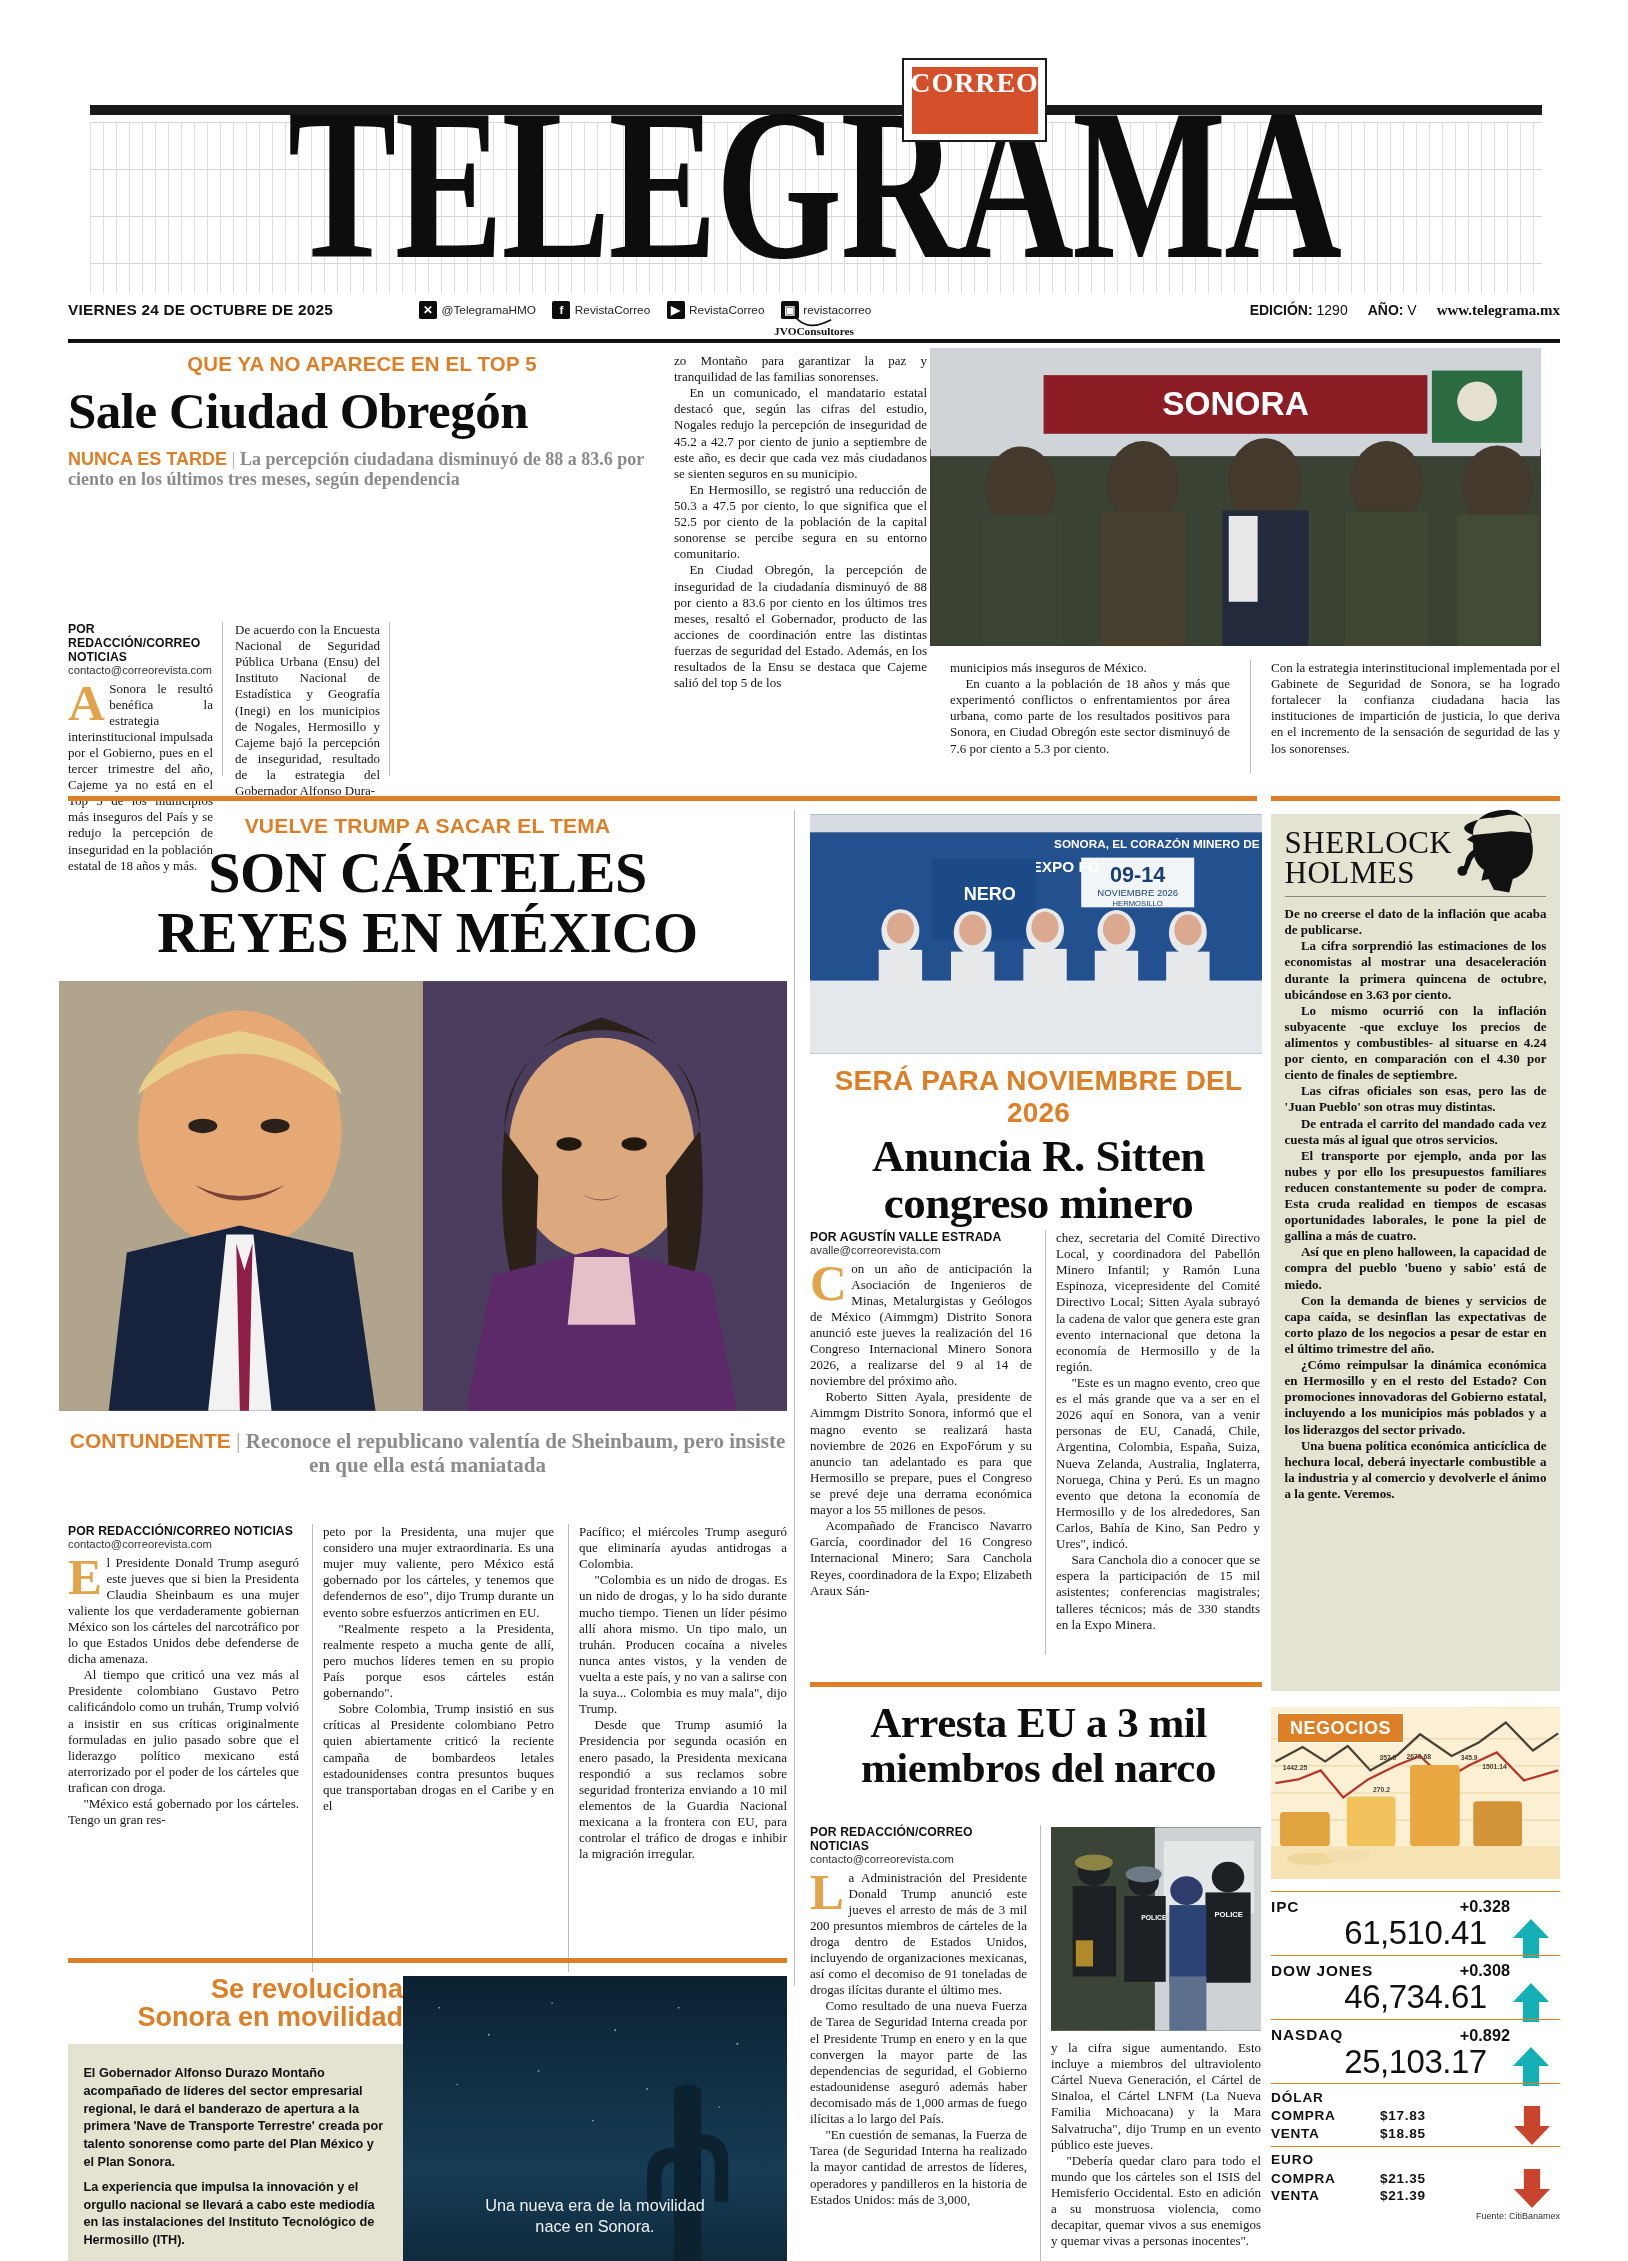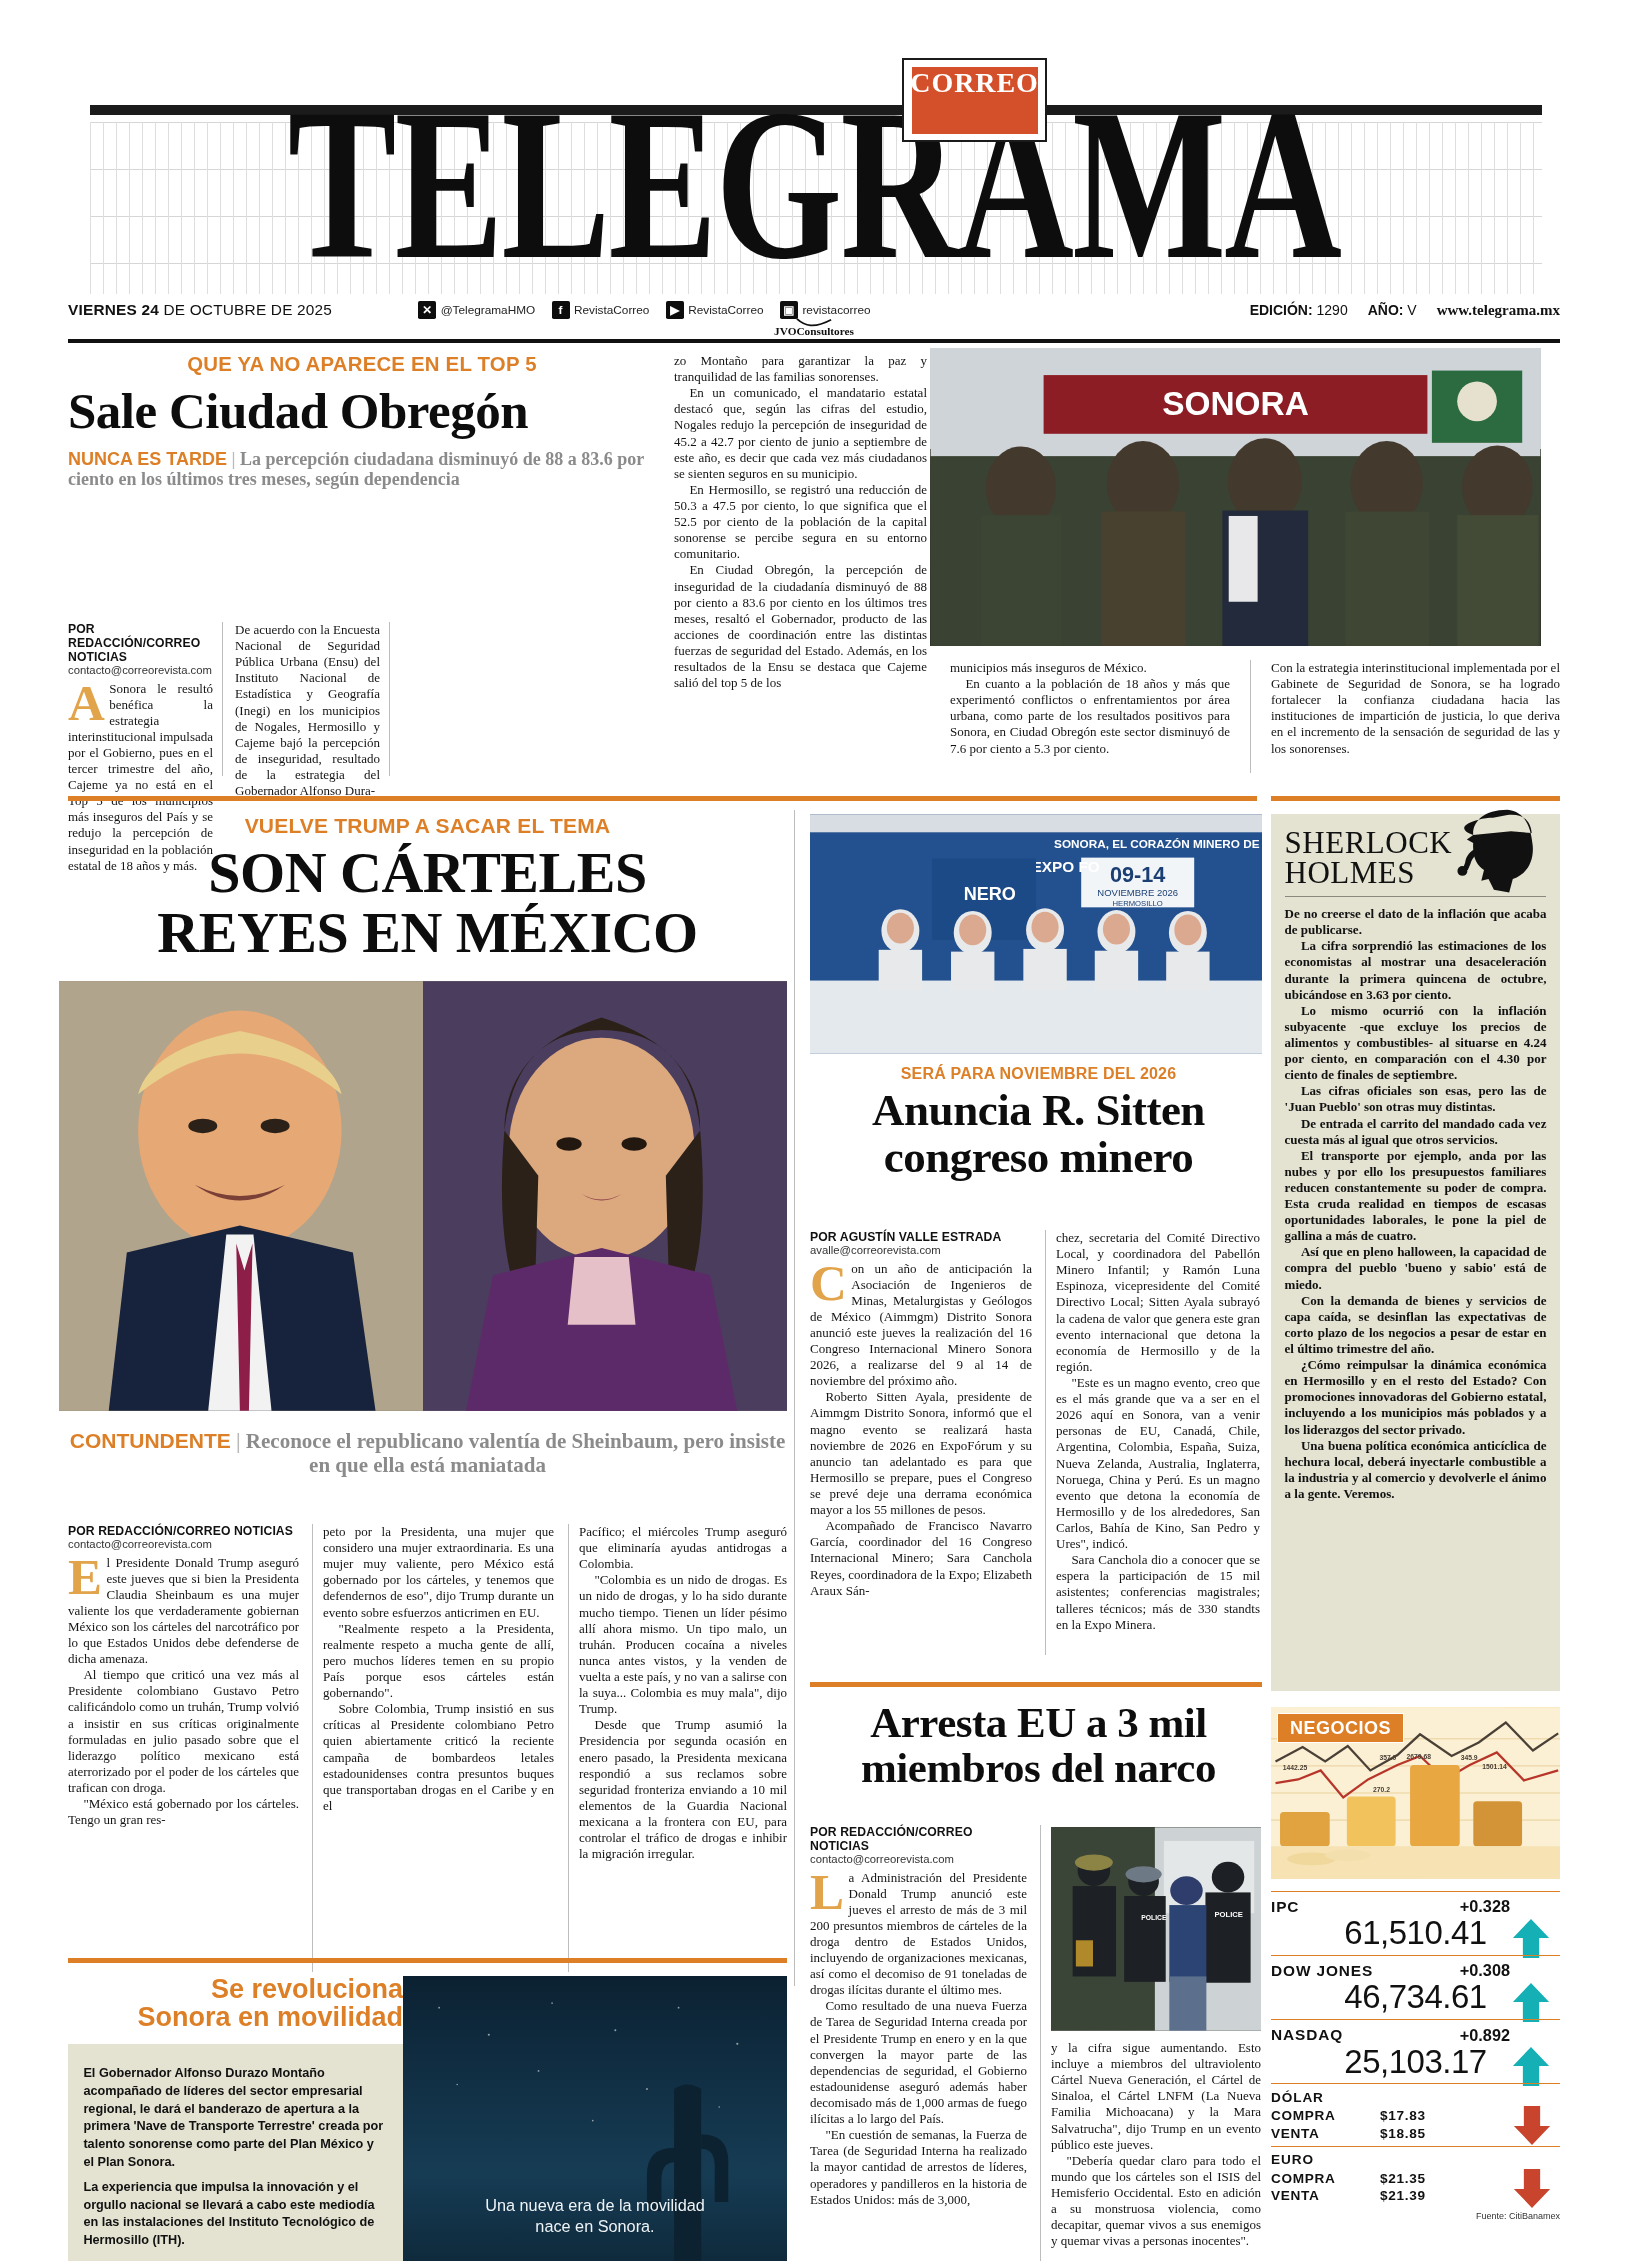--- a/index.html
+++ b/index.html
@@ -47,21 +47,21 @@
     z-index: 3;
   }
   .meta-bar {
     position: absolute; left: 68px; top: 294px; width: 1492px; height: 32px;
     display: flex; align-items: center; gap: 0px;
   }
   .meta-date {
     font-family: "Liberation Sans", sans-serif; font-weight: bold;
     font-size: 15.4px; letter-spacing: 0.2px; color: #111; white-space: nowrap;
   }
-  .meta-date .lite { font-weight: normal; }
+  .meta-date .lite { font-weight: bold; }
   .socials { display: flex; align-items: center; gap: 16.3px; margin-left: 86px; }
   .soc { display: flex; align-items: center; gap: 4.5px; }
   .soc .glyph {
     width: 18px; height: 18px; background: #0d0d0d; color: #fff;
     font-family: "Liberation Sans", sans-serif; font-size: 11.8px; font-weight: bold;
     display: flex; align-items: center; justify-content: center; border-radius: 1.8px;
   }
   .soc .handle {
     font-family: "Liberation Sans", sans-serif; font-size: 11.8px; color: #222;
   }
@@ -445,21 +445,21 @@
       <ellipse cx="200" cy="252" rx="30" ry="34"></ellipse>
         <ellipse cx="360" cy="256" rx="30" ry="34"></ellipse>
       <ellipse cx="520" cy="250" rx="30" ry="34"></ellipse>
         <ellipse cx="678" cy="254" rx="30" ry="34"></ellipse>
       <ellipse cx="836" cy="256" rx="30" ry="34"></ellipse>
     </g>
   </svg>
 </div>
 
 <div style="position:absolute;left:810px;top:1065px;width:457px;">
-  <div class="kicker" style="font-size:16px;text-align:center;">SERÁ PARA NOVIEMBRE DEL 2026</div>
+  <div class="kicker" style="font-size:28px;text-align:center;">SERÁ PARA NOVIEMBRE DEL 2026</div>
   <div class="headline" style="font-size:45px;line-height:1.06;text-align:center;margin-top:3.6px;">Anuncia R. Sitten</div>
   <div class="headline" style="font-size:45px;line-height:1.06;text-align:center;">congreso minero</div>
 </div>
 
 <div style="position:absolute;left:810px;top:1230px;width:222px;">
   <div class="byline">POR AGUSTÍN VALLE ESTRADA</div>
   <div class="email">avalle@correorevista.com</div>
   <div class="body-txt dropcap">
     <p>Con un año de anticipación la Asociación de Ingenieros de Minas, Metalurgistas y Geólogos de México (Aimmgm) Distrito Sonora anunció este jueves la realización del 16 Congreso Internacional Minero Sonora 2026, a realizarse del 9 al 14 de noviembre del próximo año.</p>
     <p>Roberto Sitten Ayala, presidente de Aimmgm Distrito Sonora, informó que el magno evento se realizará hasta noviembre de 2026 en ExpoFórum y su anuncio tan adelantado es para que Hermosillo se prepare, pues el Congreso se prevé deje una derrama económica mayor a los 55 millones de pesos.</p>

